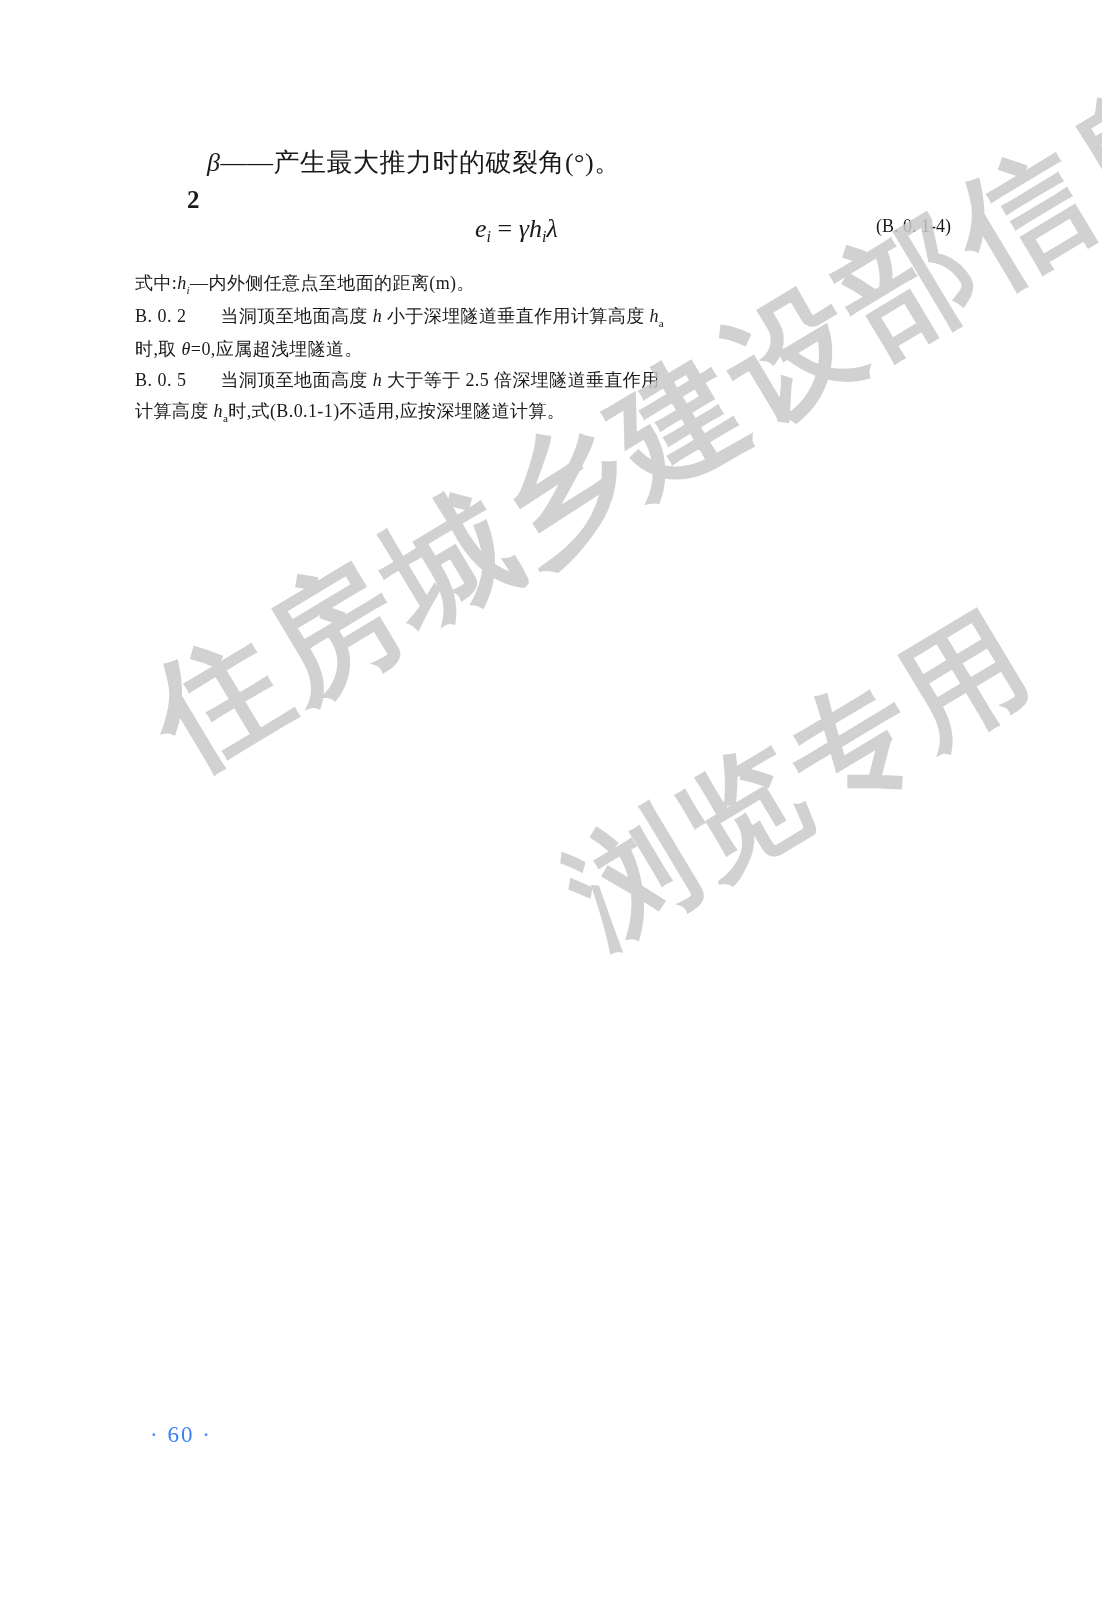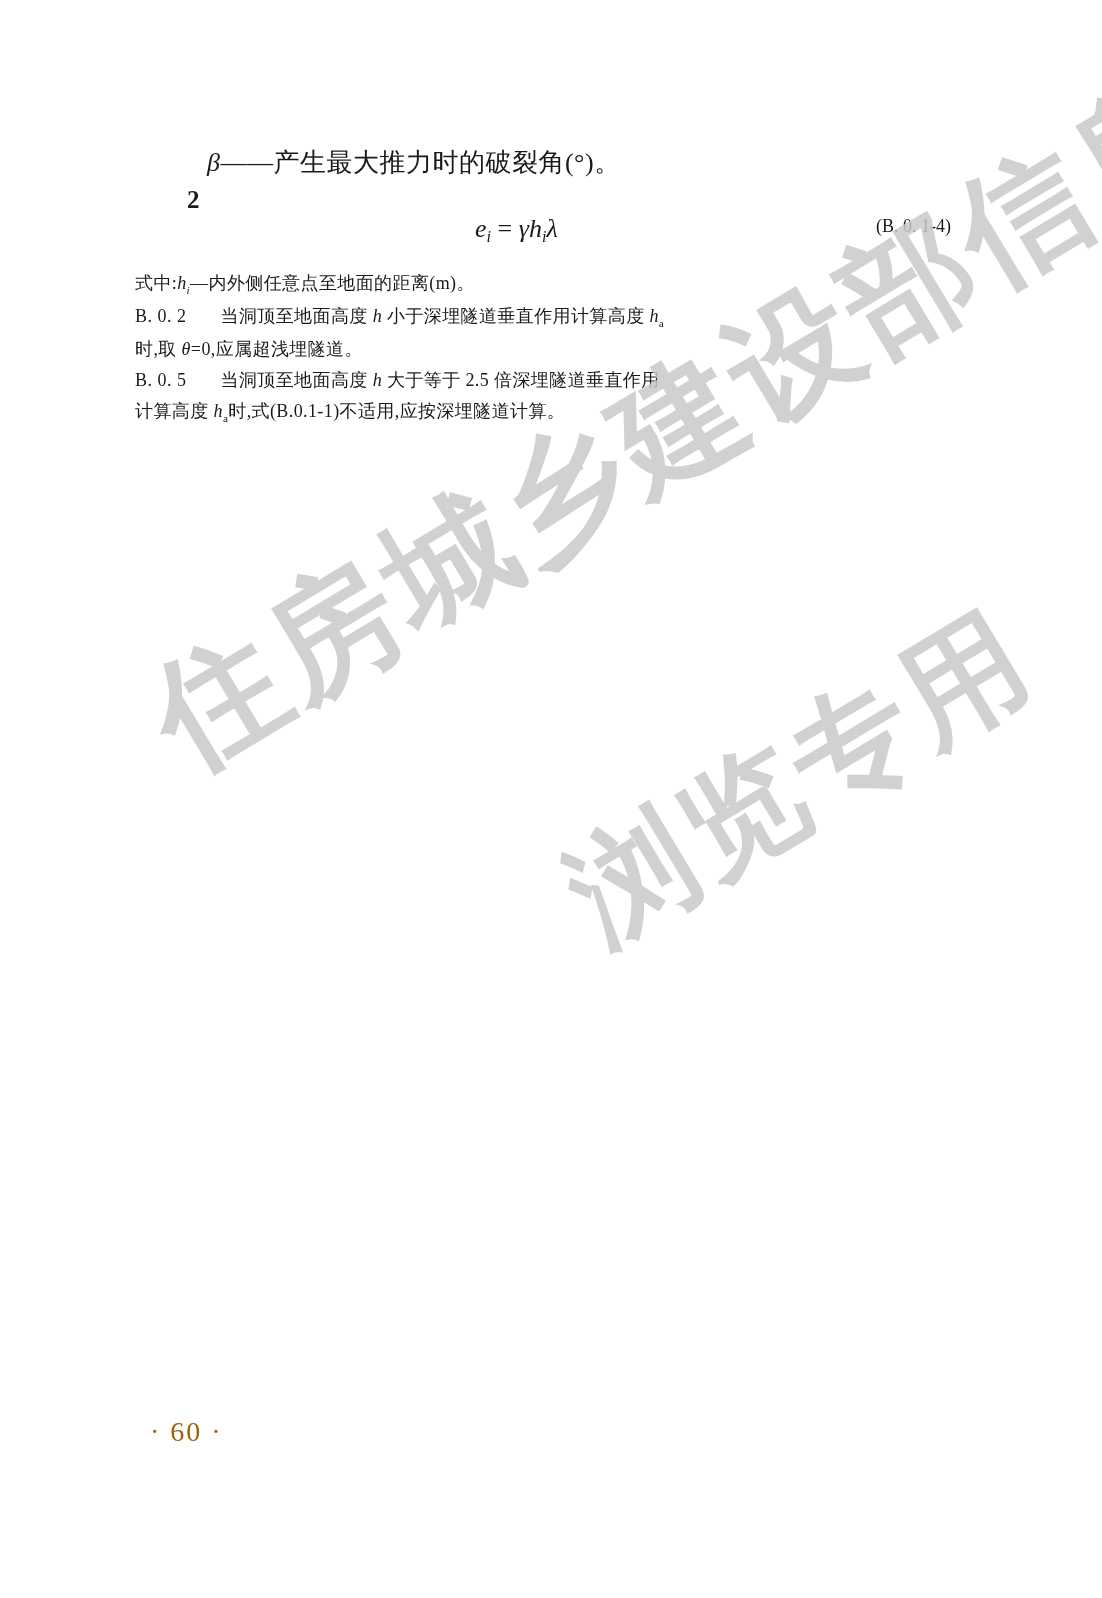--- a/index.html
+++ b/index.html
@@ -105,22 +105,22 @@
     font-size: 122px;
     transform: rotate(-31deg);
     transform-origin: left top;
     letter-spacing: 6px;
     opacity: 0.85;
   }
   .footer {
     position: absolute;
     left: 150px;
     bottom: 150px;
-    font-size: 28px;
-    color: #a16207;
+    font-size: 23px;
+    color: #3b82f6;
     letter-spacing: 2px;
   }
 </style>
 </head>
 <body>
 
 <div class="page">
 
   <div class="content">
 

